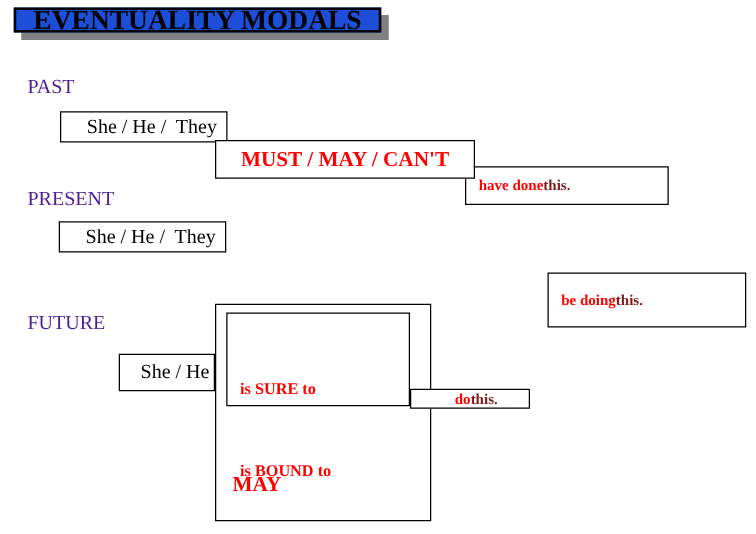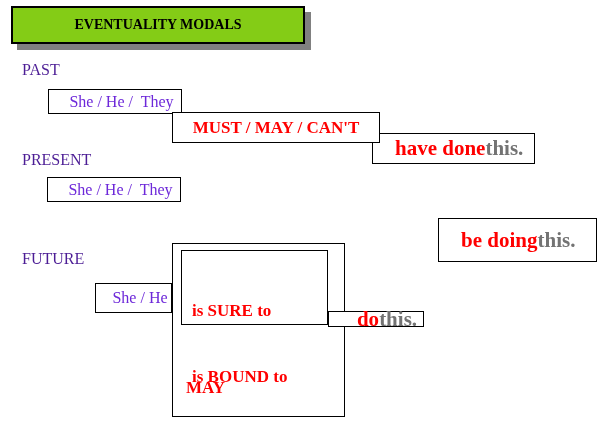--- a/index.html
+++ b/index.html
@@ -17,51 +17,51 @@
     border: 1px solid #000000;
     box-sizing: border-box;
     white-space: pre;
     display: flex;
     align-items: center;
   }
   .centered { justify-content: center; }
   .title-box {
     position: absolute;
     left: 11px; top: 6px;
-    width: 294px; height: 38px;
+    width: 294px; height: 20px;
     border: 2px solid #000000;
-    background: #84cc16;
+    background: #1d4ed8;
     box-sizing: border-box;
     box-shadow: 6px 6px 0 #808080;
     display: flex;
     align-items: center;
     justify-content: center;
     font-weight: bold;
-    font-size: 14px;
+    font-size: 22px;
     color: #000000;
     z-index: 5;
     white-space: pre;
   }
   .section-label {
     position: absolute;
     font-size: 16px;
     color: #4c1d95;
     white-space: pre;
   }
-  .subject-box { font-size: 16px; color: #6d28d9; z-index: 1; padding-left: 13px; }
+  .subject-box { font-size: 16px; color: #000000; z-index: 1; padding-left: 13px; }
   .modal-box   { font-size: 17px; font-weight: bold; color: #ff0000; z-index: 3; }
-  .result-box  { font-size: 21px; font-weight: bold; z-index: 2; padding-left: 22px; }
+  .result-box  { font-size: 12px; font-weight: bold; z-index: 2; padding-left: 10px; }
   .result-box .red   { color: #ff0000; }
-  .result-box .black { color: #737373; }
+  .result-box .black { color: #7f1d1d; }
   .outer-box { position: absolute; background: #fff; border: 1px solid #000; box-sizing: border-box; z-index: 1; }
   .inner-box {
     position: absolute;
     background: #fff; border: 1px solid #000; box-sizing: border-box;
     padding: 5px 0 0 10px;
-    font-size: 17px; font-weight: bold; color: #ff0000;
+    font-size: 13px; font-weight: bold; color: #ff0000;
     line-height: 22px; white-space: pre;
   }
   .unsure-group {
     position: absolute;
     font-size: 17px; font-weight: bold; color: #ff0000;
     line-height: 21px; white-space: pre;
   }
   
   .past-subject    { left: 48px;  top: 89px;  width: 134px; height: 25px; }
   .past-modal      { left: 172px; top: 112px; width: 208px; height: 31px; }

